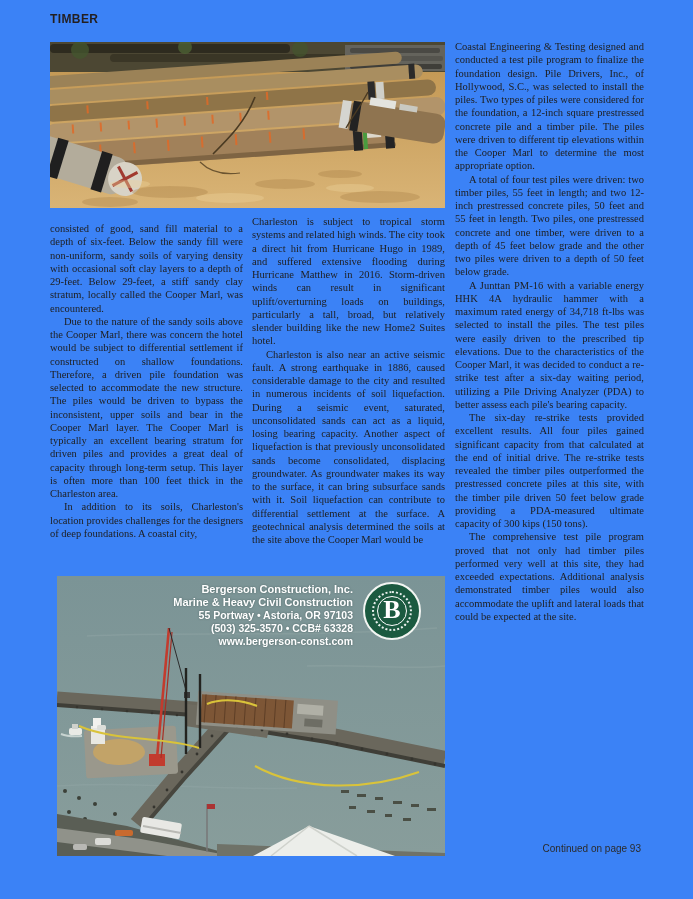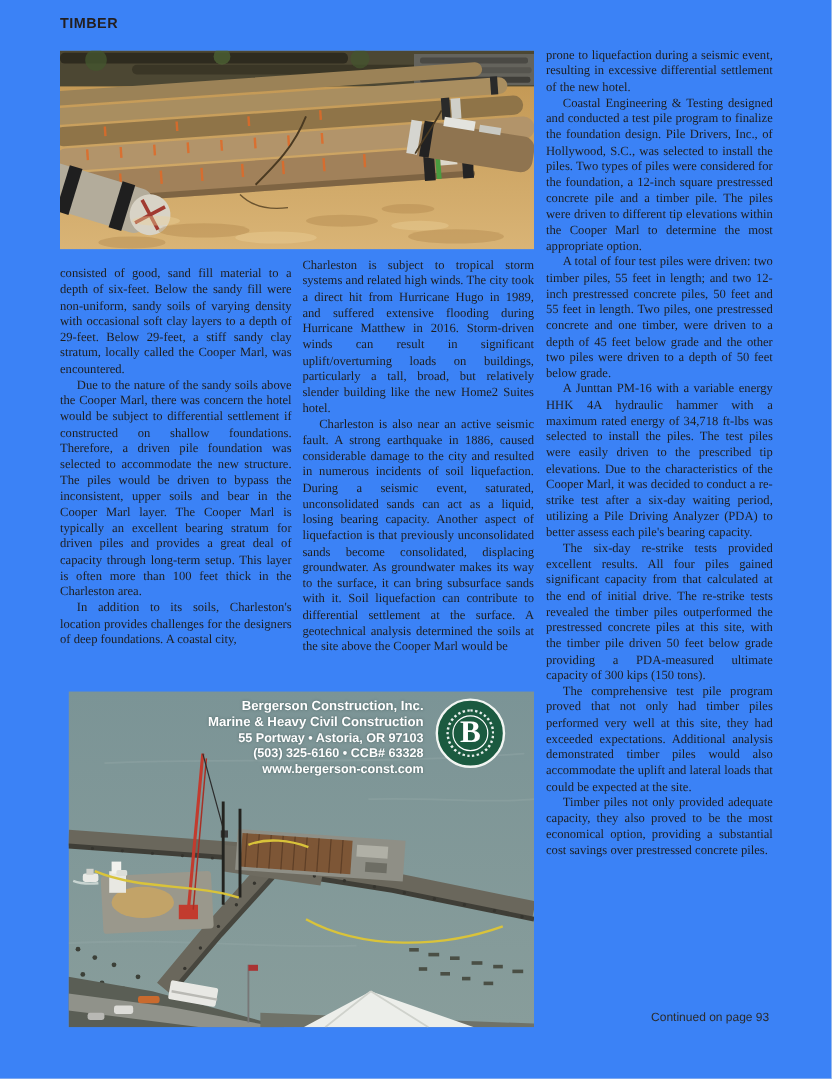--- a/index.html
+++ b/index.html
@@ -165,27 +165,25 @@
   <div class="col col-left">
       <p>consisted of good, sand fill material to a depth of six-feet. Below the sandy fill were non-uniform, sandy soils of varying density with occasional soft clay layers to a depth of 29-feet. Below 29-feet, a stiff sandy clay stratum, locally called the Cooper Marl, was encountered.</p>
       <p>Due to the nature of the sandy soils above the Cooper Marl, there was concern the hotel would be subject to differential settlement if constructed on shallow foundations. Therefore, a driven pile foundation was selected to accommodate the new structure. The piles would be driven to bypass the inconsistent, upper soils and bear in the Cooper Marl layer. The Cooper Marl is typically an excellent bearing stratum for driven piles and provides a great deal of capacity through long-term setup. This layer is often more than 100 feet thick in the Charleston area.</p>
       <p>In addition to its soils, Charleston's location provides challenges for the designers of deep foundations. A coastal city,</p>
     </div>
   <div class="col col-mid">
       <p>Charleston is subject to tropical storm systems and related high winds. The city took a direct hit from Hurricane Hugo in 1989, and suffered extensive flooding during Hurricane Matthew in 2016. Storm-driven winds can result in significant uplift/overturning loads on buildings, particularly a tall, broad, but relatively slender building like the new Home2 Suites hotel.</p>
       <p>Charleston is also near an active seismic fault. A strong earthquake in 1886, caused considerable damage to the city and resulted in numerous incidents of soil liquefaction. During a seismic event, saturated, unconsolidated sands can act as a liquid, losing bearing capacity. Another aspect of liquefaction is that previously unconsolidated sands become consolidated, displacing groundwater. As groundwater makes its way to the surface, it can bring subsurface sands with it. Soil liquefaction can contribute to differential settlement at the surface. A geotechnical analysis determined the soils at the site above the Cooper Marl would be</p>
     </div>
   <div class="col col-right">
-      <p>prone to liquefaction during a seismic event, resulting in excessive differential settlement of the new hotel.</p>
       <p>Coastal Engineering &amp; Testing designed and conducted a test pile program to finalize the foundation design. Pile Drivers, Inc., of Hollywood, S.C., was selected to install the piles. Two types of piles were considered for the foundation, a 12-inch square prestressed concrete pile and a timber pile. The piles were driven to different tip elevations within the Cooper Marl to determine the most appropriate option.</p>
       <p>A total of four test piles were driven: two timber piles, 55 feet in length; and two 12-inch prestressed concrete piles, 50 feet and 55 feet in length. Two piles, one prestressed concrete and one timber, were driven to a depth of 45 feet below grade and the other two piles were driven to a depth of 50 feet below grade.</p>
       <p>A Junttan PM-16 with a variable energy HHK 4A hydraulic hammer with a maximum rated energy of 34,718 ft-lbs was selected to install the piles. The test piles were easily driven to the prescribed tip elevations. Due to the characteristics of the Cooper Marl, it was decided to conduct a re-strike test after a six-day waiting period, utilizing a Pile Driving Analyzer (PDA) to better assess each pile's bearing capacity.</p>
       <p>The six-day re-strike tests provided excellent results. All four piles gained significant capacity from that calculated at the end of initial drive. The re-strike tests revealed the timber piles outperformed the prestressed concrete piles at this site, with the timber pile driven 50 feet below grade providing a PDA-measured ultimate capacity of 300 kips (150 tons).</p>
       <p>The comprehensive test pile program proved that not only had timber piles performed very well at this site, they had exceeded expectations. Additional analysis demonstrated timber piles would also accommodate the uplift and lateral loads that could be expected at the site.</p>
-      <p>Timber piles not only provided adequate capacity, they also proved to be the most economical option, providing a substantial cost savings over prestressed concrete piles.</p>
     </div>
 
   <div class="photo-bottom">
     <svg width="388" height="280" viewBox="0 0 388 280">
       <defs>
         <linearGradient id="water" x1="0" y1="0" x2="0" y2="1">
           <stop offset="0" stop-color="#7b9496"></stop>
           <stop offset="1" stop-color="#889d9b"></stop>
         </linearGradient>
       </defs>
@@ -317,21 +315,21 @@
         <polygon points="160,268 388,277 388,280 160,280" fill="#6f7268"></polygon>
         <polygon points="196,280 338,280 252,250" fill="#eceeea"></polygon>
         <path d="M252,250 L214,280 M252,250 L300,280" stroke="#cfd2cc" stroke-width="1.5"></path>
       </g>
     </svg>
 
     <div class="ad-text">
       <div class="b">Bergerson Construction, Inc.</div>
       <div class="b">Marine &amp; Heavy Civil Construction</div>
       <div class="r">55 Portway • Astoria, OR 97103</div>
-      <div class="r">(503) 325-6160 • CCB# 63328</div>
+      <div class="r">(503) 325-3570 • CCB# 63328</div>
       <div class="r">www.bergerson-const.com</div>
     </div>
 
     <div class="ad-logo">
       <div class="ring"></div>
       <div class="inner">
         <span class="letter">B</span>
       </div>
     </div>
   </div>

